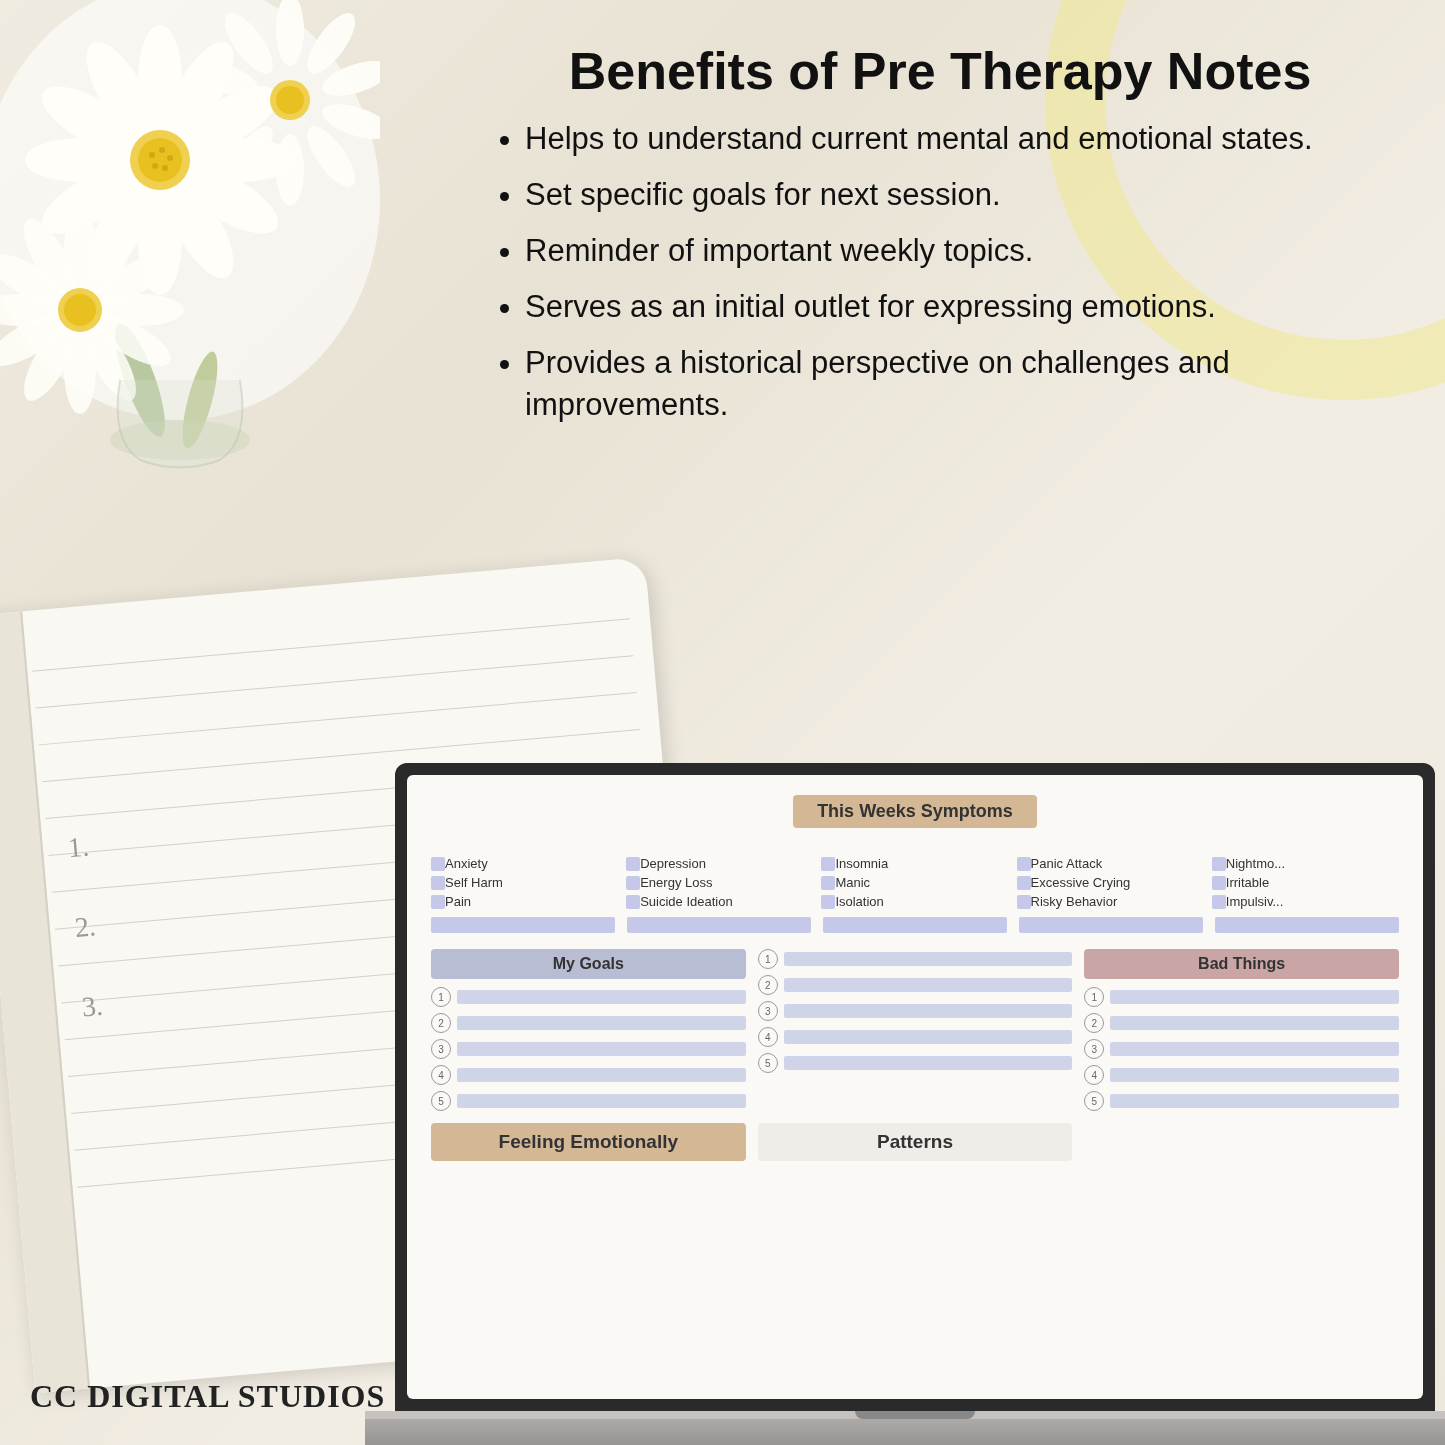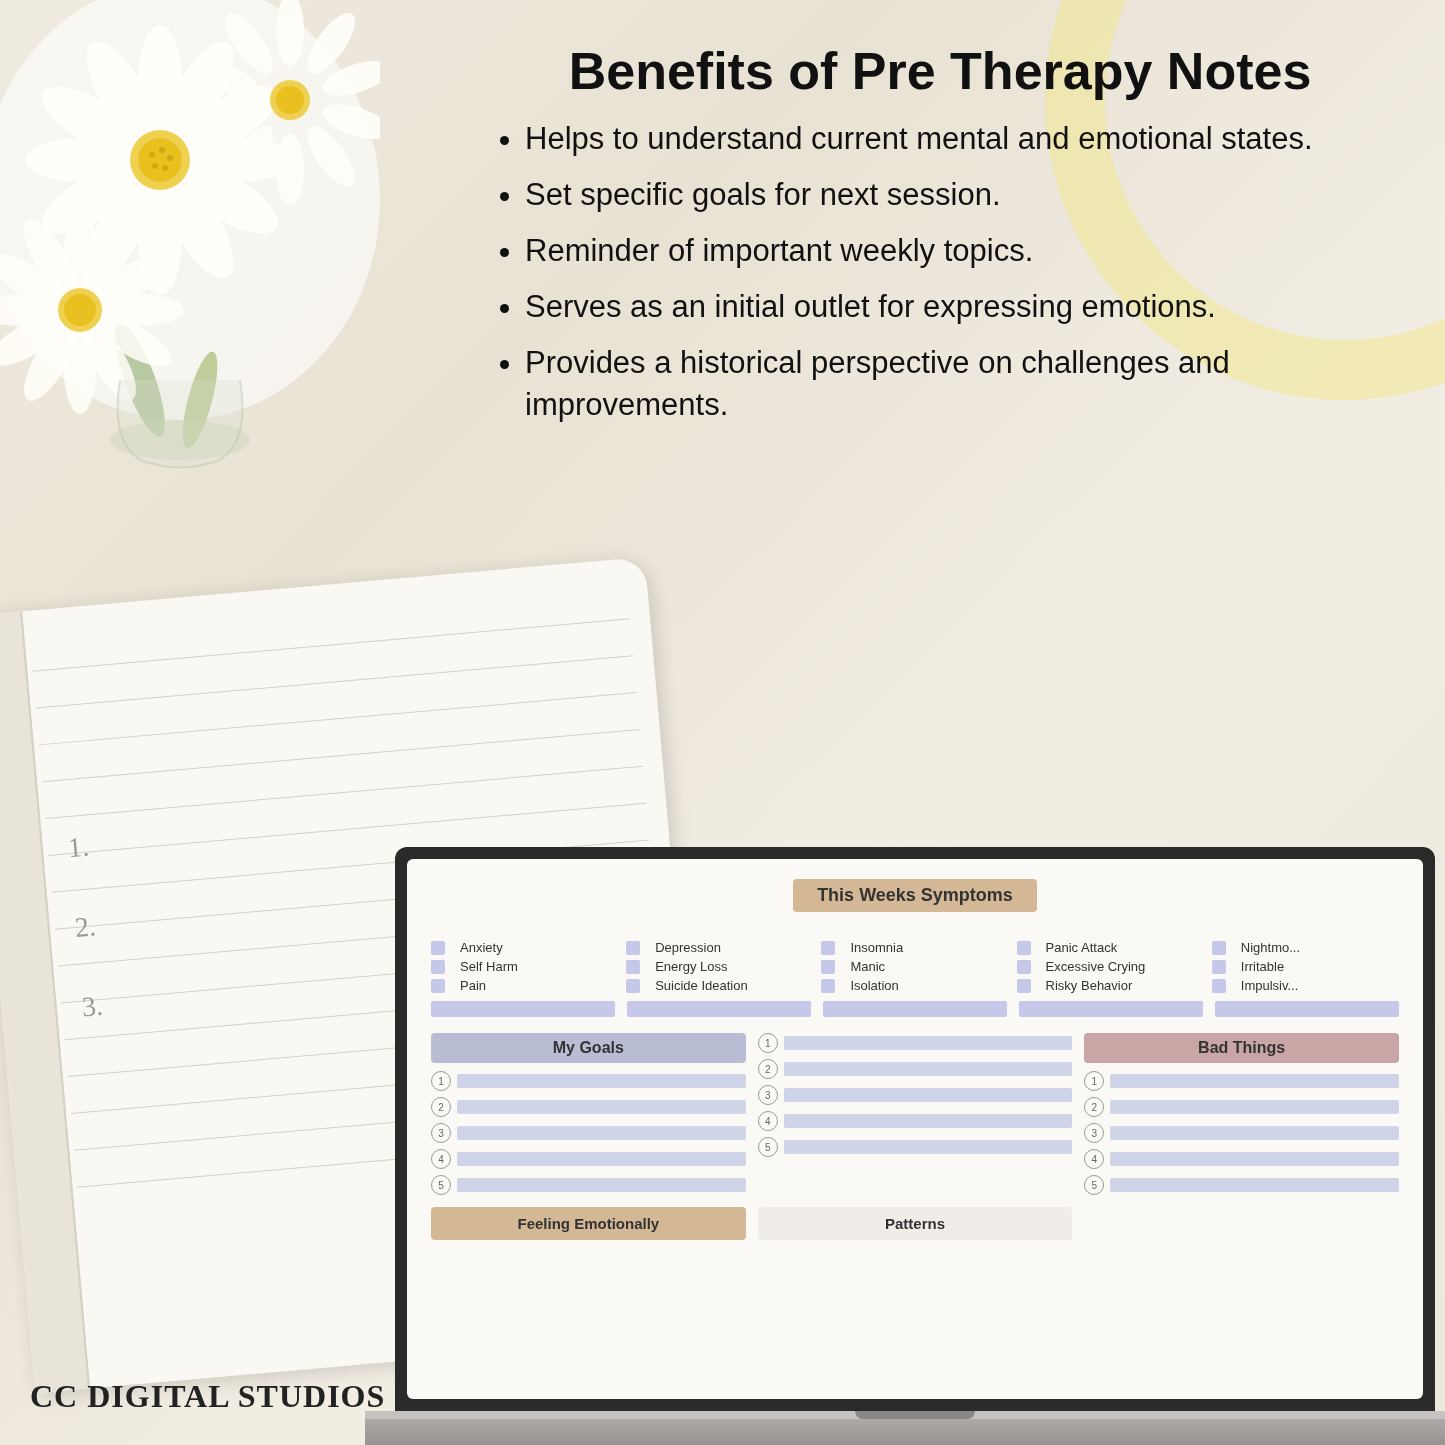--- a/index.html
+++ b/index.html
@@ -146,21 +146,21 @@
       height: 8px;
       background: #888;
       border-radius: 0 0 8px 8px;
       z-index: 13;
     }
 
     .laptop-screen-frame {
       position: absolute;
       bottom: 54px;
       left: 30px; right: 30px;
-      height: 564px;
+      height: 648px;
       background: #2a2a2a;
       border-radius: 12px 12px 0 0;
       z-index: 10;
       padding: 12px;
     }
 
     .laptop-screen {
       width: 100%;
       height: 100%;
       background: #faf9f5;
@@ -196,21 +196,21 @@
     .symptoms-grid {
       display: grid;
       grid-template-columns: repeat(5, 1fr);
       gap: 4px 8px;
       margin-bottom: 8px;
     }
 
     .symptom-item {
       display: flex;
       align-items: center;
-      gap: 15px;
+      gap: 0;
       font-size: 13px;
       color: #333;
     }
 
     .symptom-checkbox {
       width: 14px;
       height: 14px;
       background: #c5c8e8;
       border-radius: 2px;
       flex-shrink: 0;
@@ -288,21 +288,21 @@
       display: grid;
       grid-template-columns: 1fr 1fr 1fr;
       gap: 12px;
       margin-top: 4px;
     }
 
     .bottom-header {
       border-radius: 4px;
       text-align: center;
       padding: 8px;
-      font-size: 15px;
+      font-size: 19px;
       font-weight: bold;
       color: #333;
     }
 
     .bottom-header-emotional { background: #d4b896; }
     .bottom-header-physical { background: #8a9ab5; color: #fff; }
     .bottom-header-patterns { background: #f0ede8; }
 
     
     .branding {

